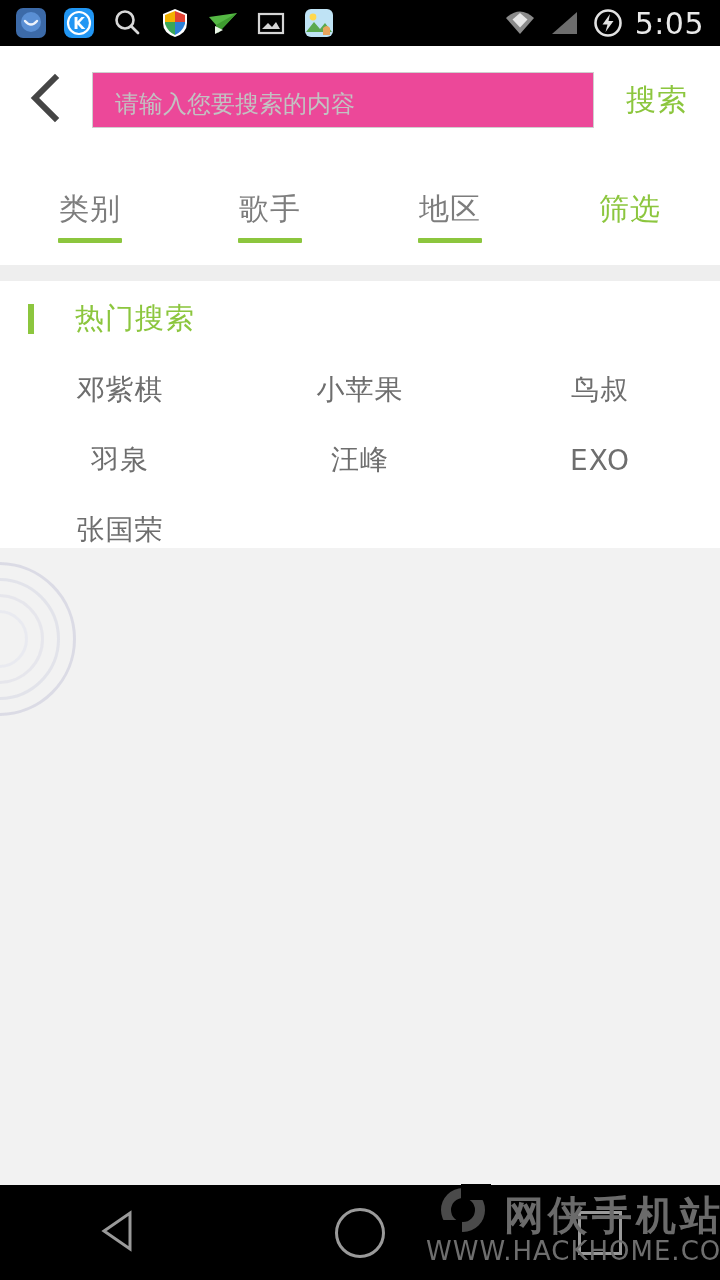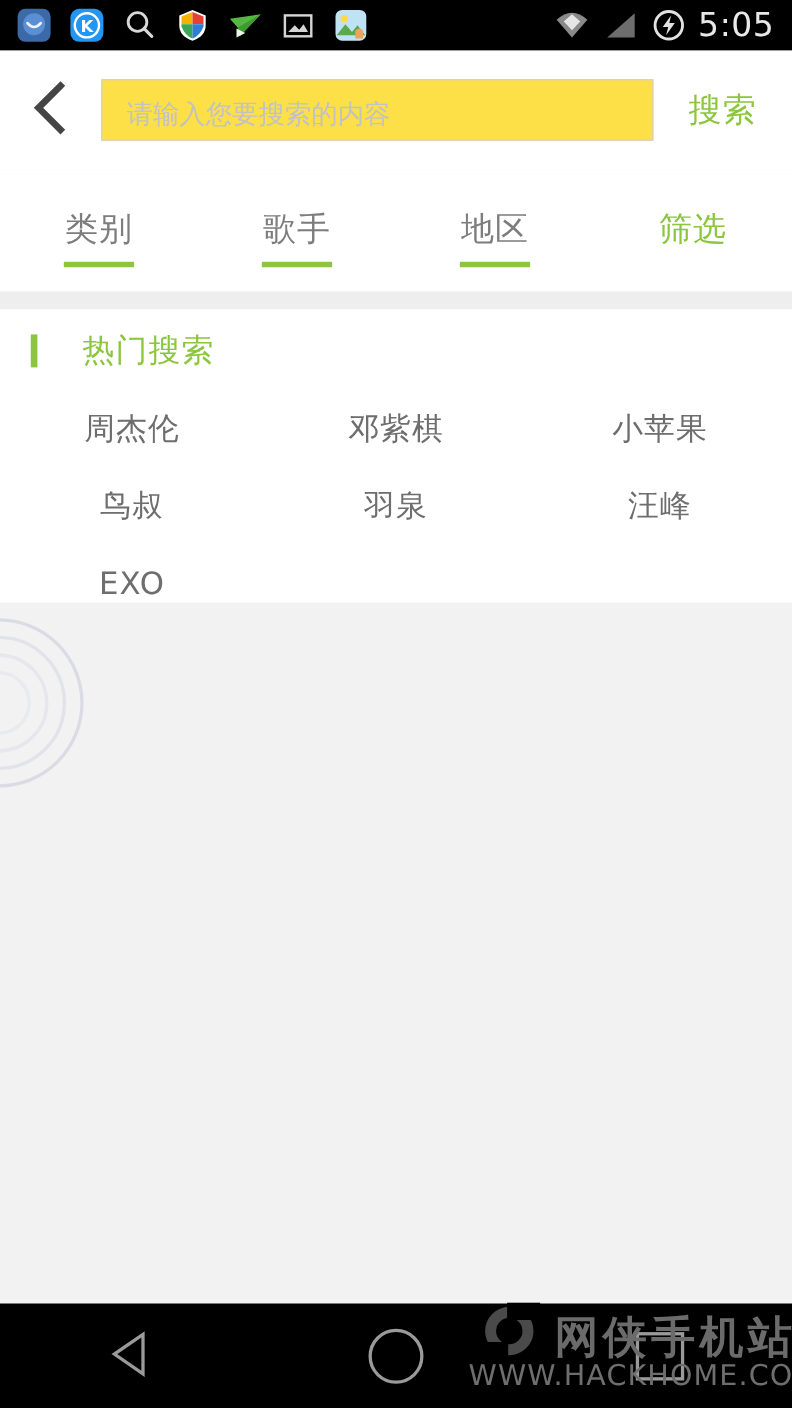--- a/index.html
+++ b/index.html
@@ -28,21 +28,21 @@
 
   
   .header {
     position:absolute; top:46px; left:0; width:720px; height:108px;
     background:#ffffff; display:flex; align-items:center;
   }
   .back-btn {
     width:92px; height:108px; display:flex; align-items:center; justify-content:center;
   }
   .search-box {
-    width:502px; height:56px; border:1px solid #cfcfcf; background:#fde047;
+    width:502px; height:56px; border:1px solid #cfcfcf; background:#ec4899;
     display:flex; align-items:center; padding:8px 0 0 22px;
   }
   .search-input {
     border:none; outline:none; width:100%; height:100%;
     font-size:24px; color:#3a3a3a; background:transparent;
     font-family:"DejaVu Sans","Liberation Sans",sans-serif;
   }
   .search-input::placeholder { color:#c2c2c2; }
   .search-action {
     flex:1; display:flex; align-items:center; justify-content:center;
@@ -244,27 +244,27 @@
   </div>
 
   <div class="band"></div>
 
   <div class="hot-card">
     <div class="hot-title">
       <span class="hot-bar"></span>
       <span class="hot-title-text">热门搜索</span>
     </div>
     <div class="hot-grid">
-      <div class="hot-item">周杰伦</div>
       <div class="hot-item">邓紫棋</div>
       <div class="hot-item">小苹果</div>
       <div class="hot-item">鸟叔</div>
       <div class="hot-item">羽泉</div>
       <div class="hot-item">汪峰</div>
       <div class="hot-item">EXO</div>
+      <div class="hot-item">张国荣</div>
     </div>
   </div>
 
   <div class="body-area"></div>
   <div class="rings">
     <span class="ring r1"></span>
     <span class="ring r2"></span>
     <span class="ring r3"></span>
     <span class="ring r4"></span>
   </div>

